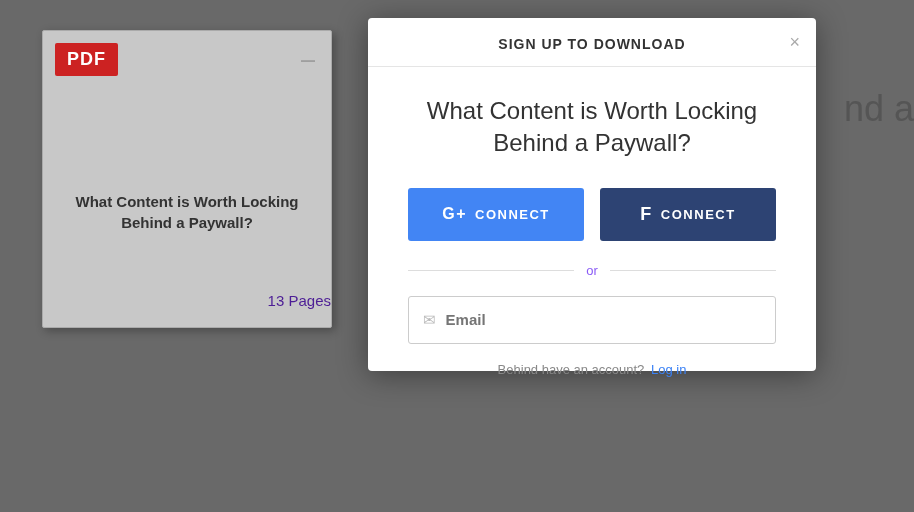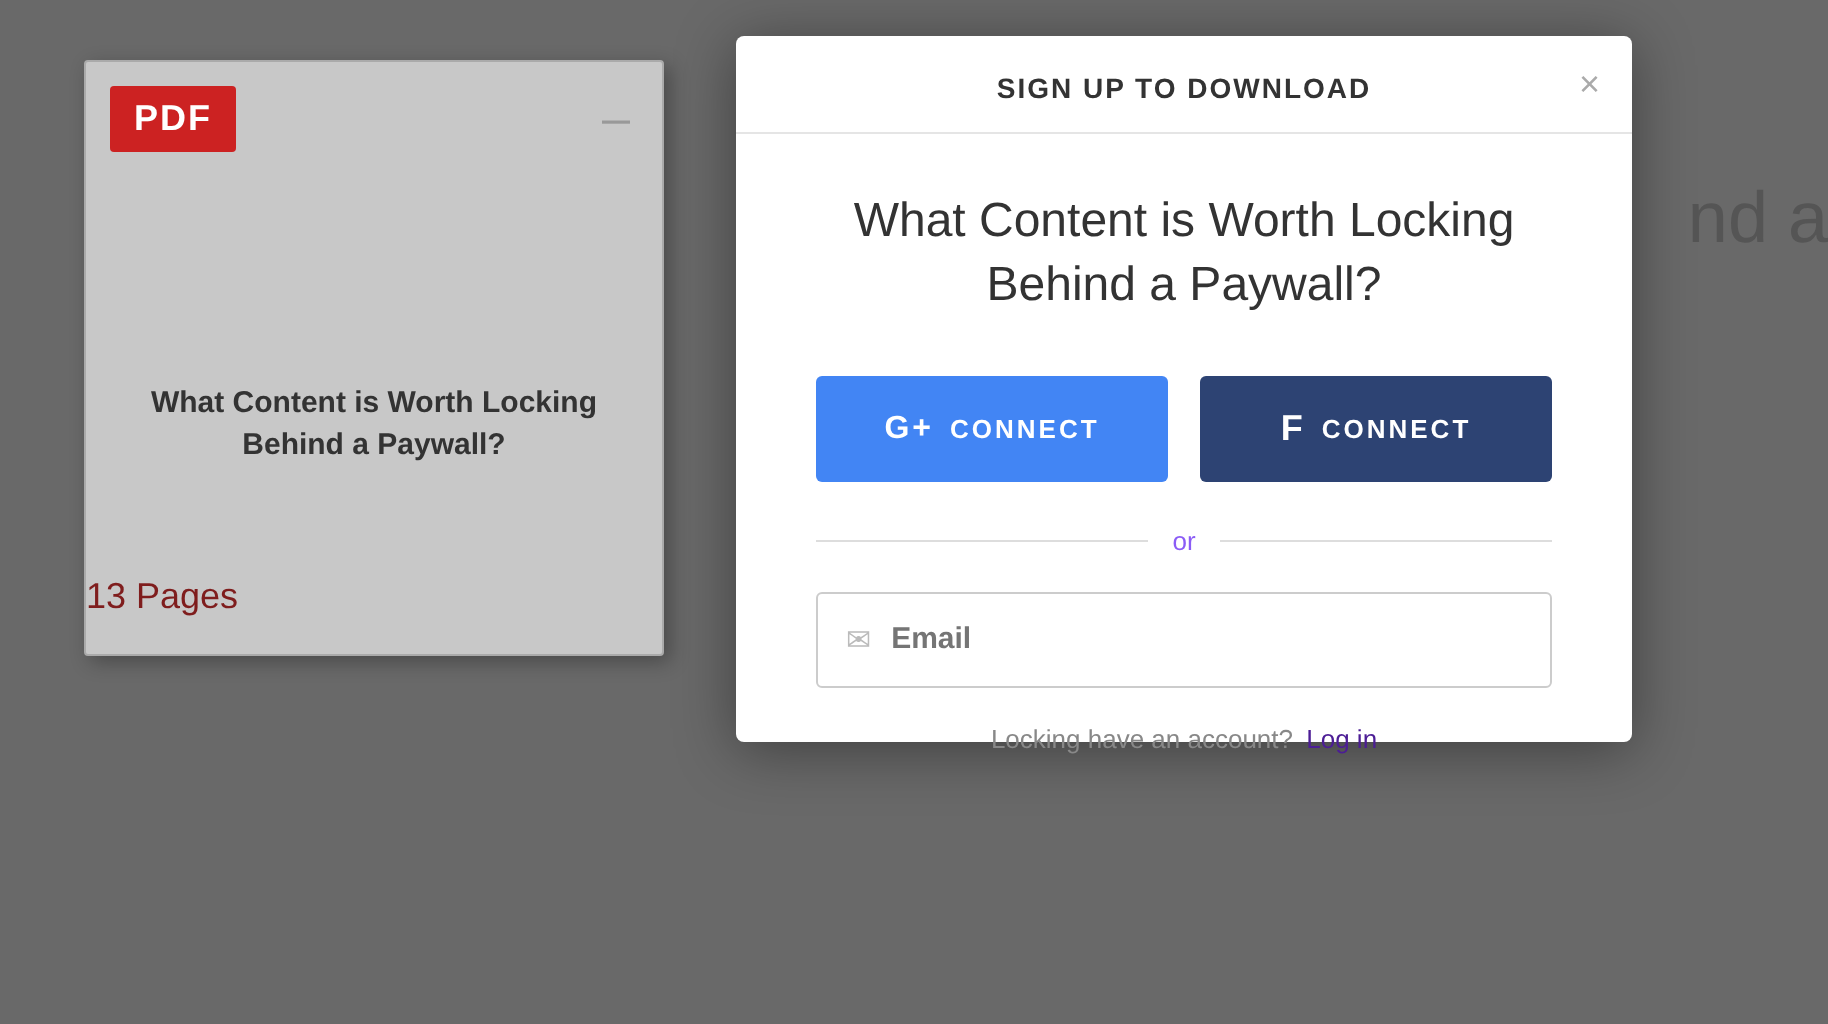--- a/index.html
+++ b/index.html
@@ -66,23 +66,23 @@
       font-size: 15px;
       font-weight: bold;
       color: #333;
       line-height: 1.4;
     }
 
     .pdf-pages {
       position: absolute;
       bottom: 18px;
       left: 0; right: 0;
-      text-align: left;
-      font-size: 18px;
-      color: #7f1d1d;
+      text-align: right;
+      font-size: 15px;
+      color: #4c1d95;
     }
 
     
     .bg-text {
       position: absolute;
       top: 88px;
       right: 0;
       font-size: 36px;
       color: #555;
       font-weight: normal;
@@ -244,21 +244,21 @@
       font-weight: bold;
     }
 
     .login-row {
       font-size: 13px;
       color: #888;
       text-align: center;
     }
 
     .login-link {
-      color: #4c1d95;
+      color: #3b82f6;
       text-decoration: none;
       cursor: pointer;
       margin-left: 3px;
     }
 
     
     .gplus-icon::before {
       content: 'g+';
       font-size: 16px;
       font-weight: bold;
@@ -315,20 +315,20 @@
         <span class="or-text">or</span>
         <div class="or-line"></div>
       </div>
 
       <div class="email-input-wrap">
         <span class="email-icon">✉</span>
         <input class="email-input" type="email" placeholder="Email" style="">
       </div>
 
       <div class="login-row">
-        <span>Locking have an account?</span>
+        <span>Behind have an account?</span>
         <a class="login-link">Log in</a>
       </div>
 
     </div>
   </div>
 
 </div>
 
 </body></html>

